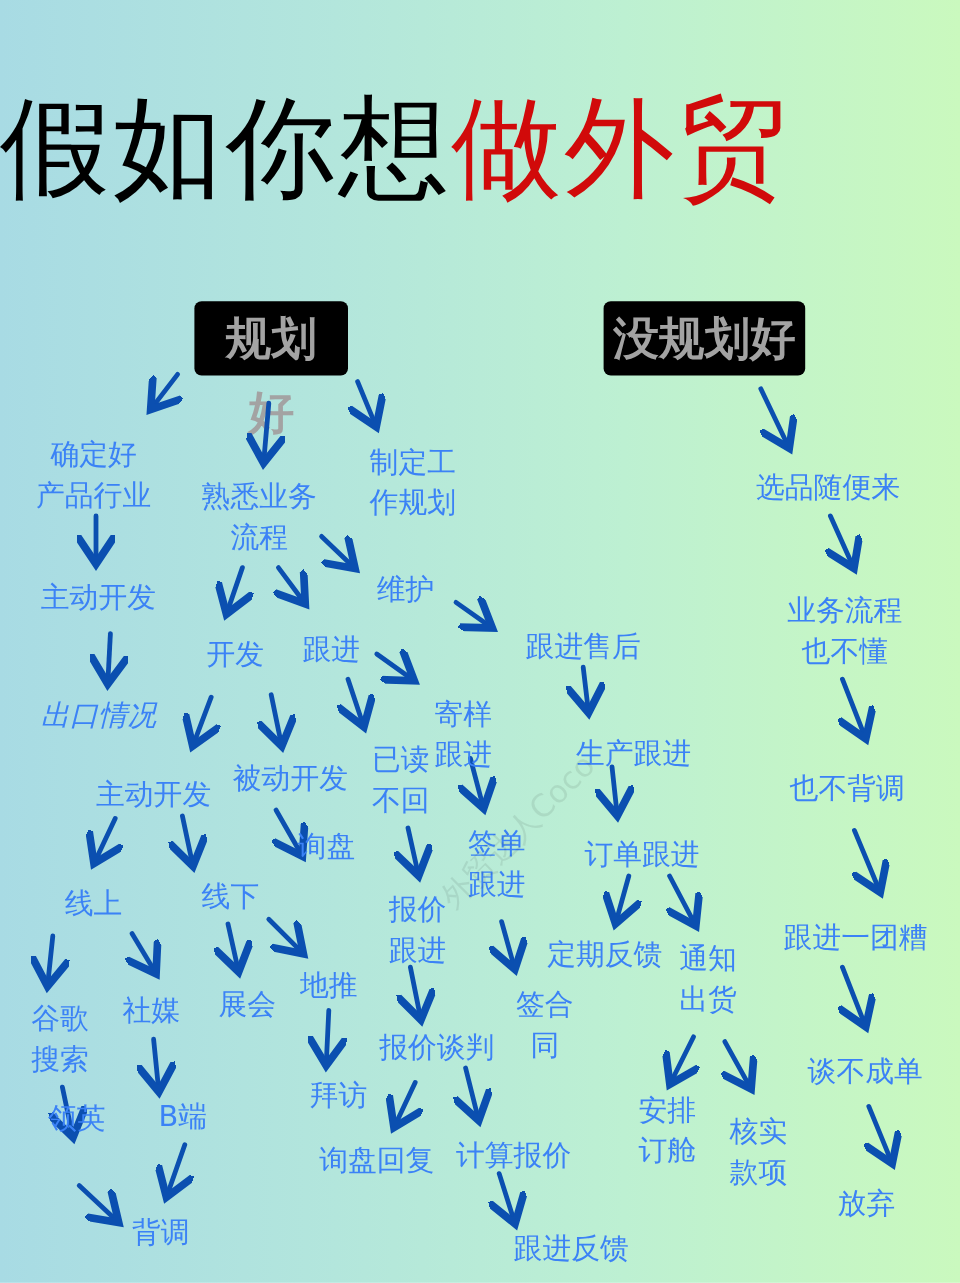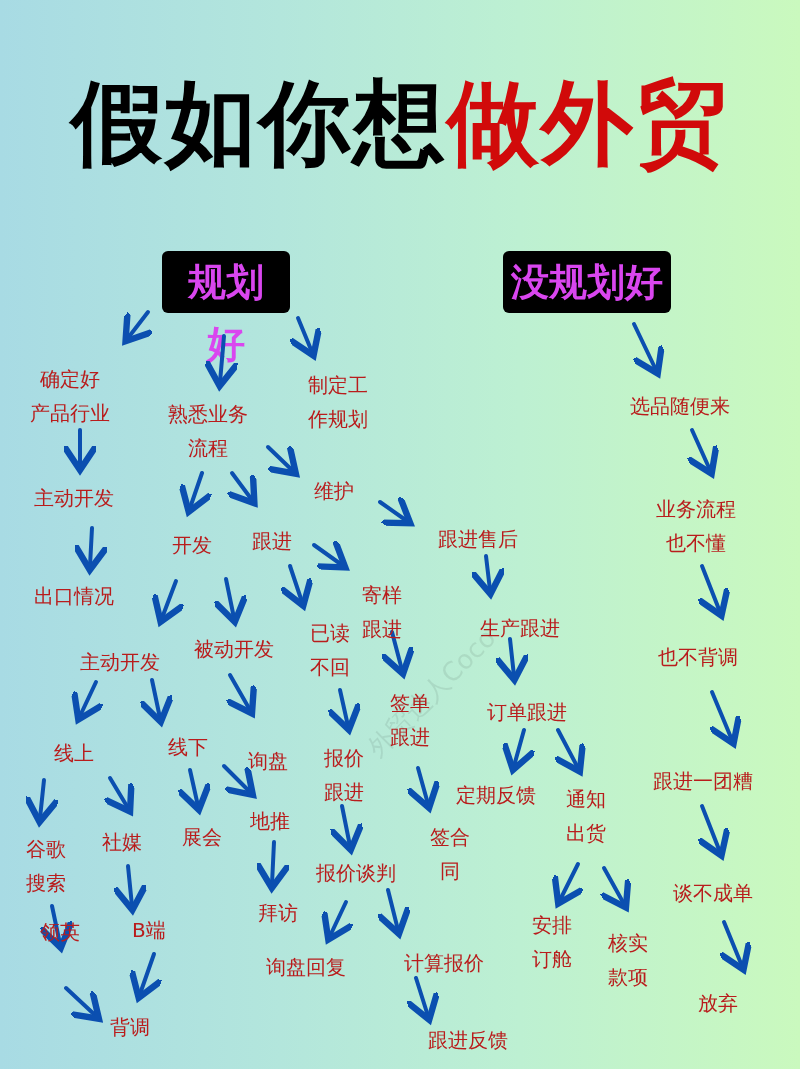--- a/index.html
+++ b/index.html
@@ -3,32 +3,32 @@
 <meta charset="utf-8">
 <style>
   html, body { margin:0; padding:0; }
   body {
     width:800px; height:1069px; position:relative; overflow:hidden;
     background: linear-gradient(90deg, #a8dbe4 0%, #b3e6dc 35%, #bdf0d2 65%, #caf9be 100%);
     font-family: "DejaVu Sans", "Liberation Sans", sans-serif;
     color:#1a1a1a;
   }
   .title {
-    position:absolute; left:0; top:78px; width:800px; text-align:center;
-    font-size:92px; font-weight:bold; letter-spacing:2px; line-height:1;
+    position:absolute; left:0; top:78px; width:800px; 
+    font-size:92px; font-weight:normal; letter-spacing:2px; line-height:1;
   }
   .title .black { color:#000; }
   .title .red { color:#d10a0a; }
   .badge {
-    position:absolute; background:#000; color:#d946ef; font-weight:bold;
+    position:absolute; background:#000; color:#a3a3a3; font-weight:bold;
     font-size:38px; line-height:62px; height:62px; padding:0 8px;
     border-radius:6px; text-align:center;
   }
   .node {
-    position:absolute; font-size:20px; line-height:34px; color:#b91c1c;
+    position:absolute; font-size:24px; line-height:34px; color:#3b82f6;
     text-align:center; white-space:nowrap;
   }
   svg.arrows { position:absolute; left:0; top:0; width:800px; height:1069px; pointer-events:none; }
   .watermark {
     position:absolute; left:360px; top:740px; font-size:26px; color:rgba(0,0,0,0.08);
     transform:rotate(-45deg); transform-origin:left top; white-space:nowrap;
   }
 </style>
 </head>
 <body>
@@ -100,21 +100,21 @@
 </div>
 <div class="node" style="left:168px;top:397px;">
   <div>熟悉业务</div>
   <div>流程</div>
 </div>
 <div class="node" style="left:308px;top:368px;">
   <div>制定工</div>
   <div>作规划</div>
 </div>
 <div class="node" style="left:34px;top:481px;">主动开发</div>
-<div class="node" style="left:34px;top:579px;">出口情况</div>
+<div class="node" style="left:34px;top:579px;font-style:italic;">出口情况</div>
 <div class="node" style="left:172px;top:528px;">开发</div>
 <div class="node" style="left:252px;top:524px;">跟进</div>
 <div class="node" style="left:314px;top:474px;">维护</div>
 <div class="node" style="left:438px;top:522px;">跟进售后</div>
 <div class="node" style="left:362px;top:557px;margin-top:21px;">
   <div>寄样</div>
   <div>跟进</div>
 </div>
 <div class="node" style="left:310px;top:616px;">
   <div>已读</div>
@@ -123,21 +123,21 @@
 <div class="node" style="left:452px;top:611px;margin-left:28px;">生产跟进</div>
 <div class="node" style="left:80px;top:645px;">主动开发</div>
 <div class="node" style="left:194px;top:632px;">被动开发</div>
 <div class="node" style="left:390px;top:686px;">
   <div>签单</div>
   <div>跟进</div>
 </div>
 <div class="node" style="left:487px;top:695px;">订单跟进</div>
 <div class="node" style="left:54px;top:736px;">线上</div>
 <div class="node" style="left:168px;top:730px;">线下</div>
-<div class="node" style="left:248px;top:744px;">询盘</div>
+<div class="node" style="left:248px;top:688px;">询盘</div>
 <div class="node" style="left:324px;top:741px;">
   <div>报价</div>
   <div>跟进</div>
 </div>
 <div class="node" style="left:456px;top:778px;">定期反馈</div>
 <div class="node" style="left:566px;top:782px;">
   <div>通知</div>
   <div>出货</div>
 </div>
 <div class="node" style="left:26px;top:832px;">
@@ -150,21 +150,21 @@
 <div class="node" style="left:430px;top:820px;">
   <div>签合</div>
   <div>同</div>
 </div>
 <div class="node" style="left:316px;top:856px;">报价谈判</div>
 <div class="node" style="left:258px;top:896px;">拜访</div>
 <div class="node" style="left:132px;top:913px;">B端</div>
 <div class="node" style="left:40px;top:915px;">领英</div>
 <div class="node" style="left:110px;top:1010px;">背调</div>
 <div class="node" style="left:266px;top:950px;">询盘回复</div>
-<div class="node" style="left:380px;top:946px;margin-left:24px;">计算报价</div>
+<div class="node" style="left:380px;top:946px;">计算报价</div>
 <div class="node" style="left:428px;top:1023px;">跟进反馈</div>
 <div class="node" style="left:532px;top:908px;">
   <div>安排</div>
   <div>订舱</div>
 </div>
 <div class="node" style="left:608px;top:926px;">
   <div>核实</div>
   <div>款项</div>
 </div>
 

